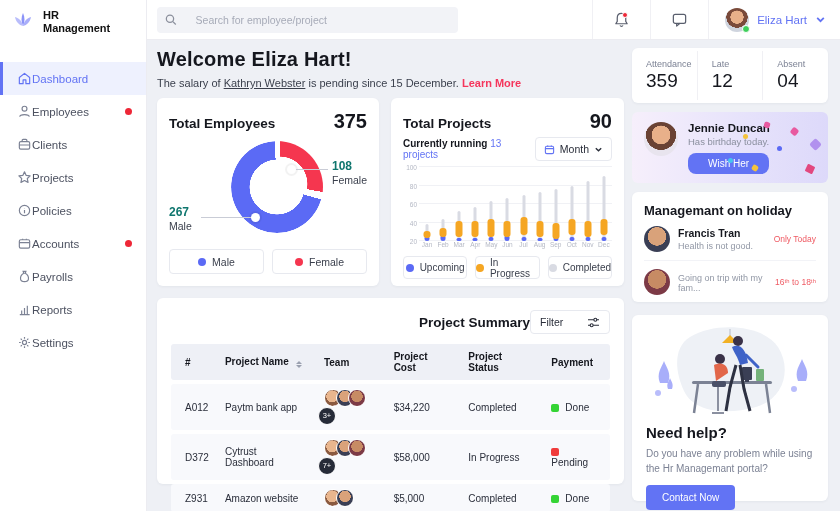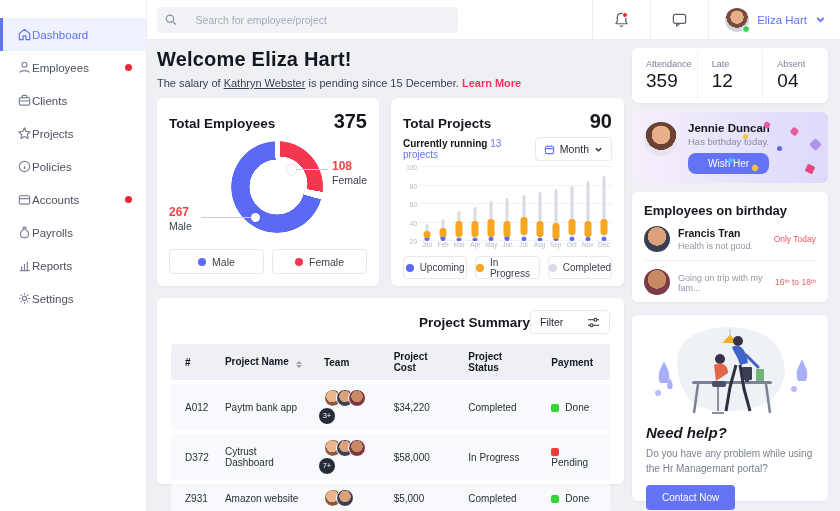--- a/index.html
+++ b/index.html
@@ -53,21 +53,21 @@
   .card-title { font-size:13.5px; font-weight:800; color:#15171e; }
   .card-total { font-size:20px; font-weight:800; color:#15171e; }
   .donut-zone { position:relative; height:108px; }
   .donut, .donut-l { position:absolute; width:92px; height:92px; border-radius:50%;
      -webkit-mask:radial-gradient(closest-side, transparent 59%, #000 60%); mask:radial-gradient(closest-side, transparent 59%, #000 60%); }
   .donut { left:62px; top:8px; }
   .donut-l { left:0; top:0; width:92px; height:92px; }
   .d-mark { position:absolute; width:9px; height:9px; border-radius:50%; background:#fff; border:2px solid rgba(255,255,255,.55); box-shadow:0 0 0 2px rgba(0,0,0,.05); }
   .d-line { position:absolute; height:1px; background:#c9ccd6; }
   .d-lab { position:absolute; font-size:10.5px; color:#3a3f4c; line-height:1.25; }
-  .d-lab b { font-size:12px; color:#ef4444; }
+  .d-lab b { font-size:12px; color:#0f766e; }
   .legend-row { display:flex; gap:8px; margin-top:8px; }
   .legend-btn { flex:1; border:1px solid #e7e9ef; border-radius:4px; height:25px; display:flex; align-items:center; justify-content:center; gap:6px; font-size:10.5px; color:#3a3f4c; cursor:pointer; background:#fff; }
   .dot { width:8px; height:8px; border-radius:50%; display:inline-block; }
 
   
   .proj-card { flex:1; height:188px; padding:12px 12px 8px; }
   .proj-sub { display:flex; justify-content:space-between; align-items:center; margin-top:4px; }
   .running { font-size:10px; font-weight:bold; color:#15171e; }
   .running a { color:#6273f4; font-weight:normal; text-decoration:none; cursor:pointer; }
   .month-sel { border:1px solid #e7e9ef; border-radius:4px; height:24px; display:flex; align-items:center; gap:5px; padding:0 8px; font-size:10.5px; color:#2a2e3a; cursor:pointer; background:#fff; }
@@ -130,28 +130,39 @@
   .holi-card { margin-top:9px; height:110px; padding:11px 12px; }
   .holi-title { font-size:13px; font-weight:800; color:#15171e; }
   .holi-row { display:flex; gap:8px; align-items:center; padding:8px 0; }
   .holi-row + .holi-row { border-top:1px solid #f2f3f7; }
   .holi-av { width:26px; height:26px; border-radius:50%; flex:none; }
   .holi-name { font-size:10.5px; font-weight:bold; color:#15171e; }
   .holi-reason { font-size:9px; color:#9298a6; margin-top:2px; }
   .holi-when { margin-left:auto; font-size:8.5px; color:#ef5a63; white-space:nowrap; }
 
   .help-card { margin-top:13px; height:186px; padding:10px 14px 12px; }
-  .help-title { font-size:15px; font-weight:800; color:#15171e; margin-top:2px;font-style:italic; }
+  .help-title { font-size:15px; font-weight:800; color:#15171e; margin-top:2px; }
   .help-text { font-size:10px; color:#7c8294; margin-top:5px; line-height:1.5; }
   .contact-btn { margin-top:9px; background:#6273f4; color:#fff; border:0; border-radius:4px; font-size:10px; padding:7px 16px; cursor:pointer; font-family:"Liberation Sans",sans-serif; }
 </style>
 </head>
 <body>
 
 <aside class="sidebar">
+  <div class="logo">
+    <svg width="26" height="26" viewBox="0 0 26 26">
+      <path d="M13 4 C11 8 11 13 13 17 C15 13 15 8 13 4Z" fill="#8b93f8"></path>
+      <path d="M5 8 C6 13 9 16 13 17 C12 12 9 9 5 8Z" fill="#b9bdfb"></path>
+      <path d="M21 8 C20 13 17 16 13 17 C14 12 17 9 21 8Z" fill="#a9aefa"></path>
+    </svg>
+    <div class="logo-name">
+      <div>HR</div>
+      <div>Management</div>
+    </div>
+  </div>
   <nav class="nav" id="nav">
       <div class="nav-item active">
         <svg width="15" height="15" viewBox="0 0 16 16" fill="none" stroke-width="1.25">
           <path d="M2.5 7 L8 2.5 L13.5 7 V13.5 H9.5 V9.5 H6.5 V13.5 H2.5 Z" stroke-linejoin="round"></path>
         </svg>
         <span class="nav-label">Dashboard</span>
       </div>
       <div class="nav-item">
         <svg width="15" height="15" viewBox="0 0 16 16" fill="none" stroke-width="1.25">
           <circle cx="8" cy="5" r="2.6"></circle>
@@ -498,21 +509,21 @@
         <span class="conf c8"></span>
       <span class="bday-av"></span>
       <div>
         <div class="bday-name">Jennie Duncan</div>
         <div class="bday-sub">Has birthday today.</div>
         <button class="wish-btn">Wish Her</button>
       </div>
     </section>
 
     <section class="card holi-card">
-      <div class="holi-title">Employees on birthday</div>
+      <div class="holi-title">Managemant on holiday</div>
       <div id="holiList">
           <div class="holi-row">
             <span class="holi-av av1"></span>
             <span>
               <div class="holi-name">Francis Tran</div>
               <div class="holi-reason">Health is not good.</div>
             </span>
             <span class="holi-when">Only Today</span>
           </div>
           <div class="holi-row">

